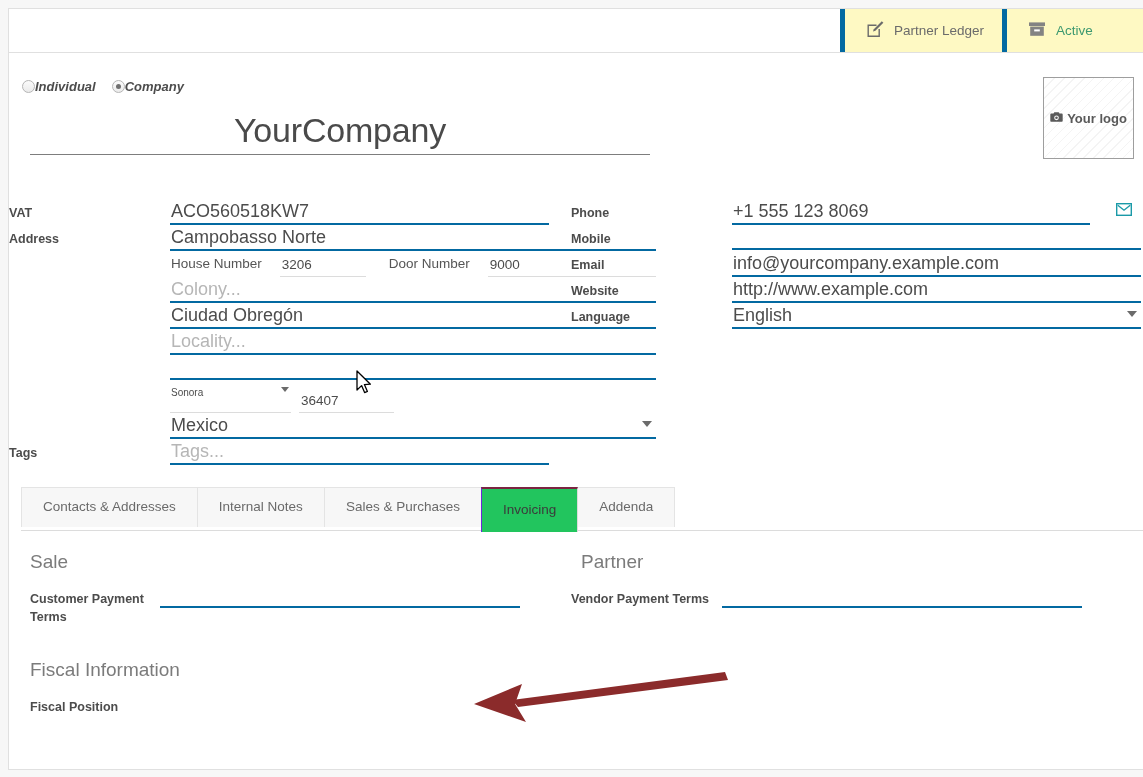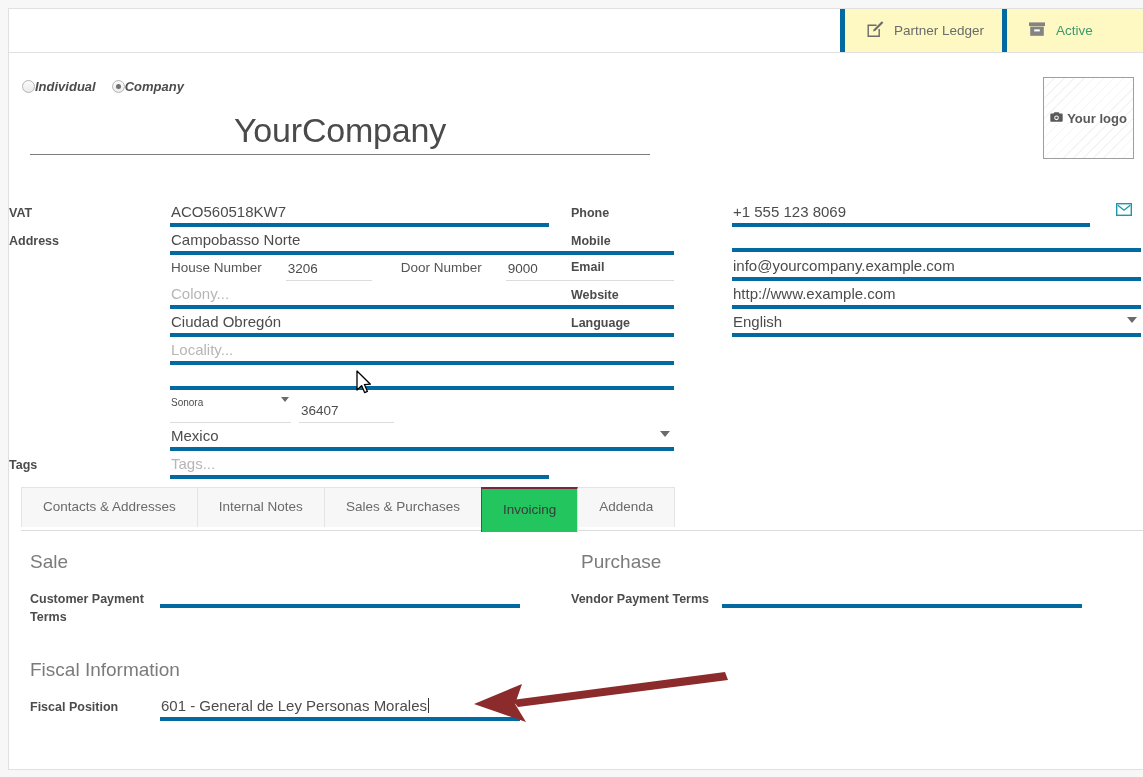--- a/index.html
+++ b/index.html
@@ -104,24 +104,24 @@
 
   .frow { display: flex; align-items: flex-start; min-height: 26px; }
   .flabel {
     width: 161px; flex: none;
     font-size: 12.5px; font-weight: bold; color: #4c4c4c;
     padding-top: 5px; line-height: 18px;
   }
   .fctl { flex: 1; position: relative; }
 
   .fline {
-    border-bottom: 4px solid #0369a1;
+    border-bottom: 2px solid #0369a1;
     min-height: 25px;
     padding: 3px 1px 2px 1px;
-    font-size: 15px;
+    font-size: 18px;
     color: #4c4c4c;
     line-height: 19px;
     position: relative;
     cursor: text;
   }
   .fline.empty-ph { color: #b6b6b6; }
 
   .caret {
     display: inline-block;
     width: 1px; height: 15px;
@@ -133,21 +133,21 @@
   .chev {
     position: absolute; right: 4px; top: 8px;
     width: 0; height: 0;
     border-left: 5px solid transparent;
     border-right: 5px solid transparent;
     border-top: 6px solid #6b6b6b;
     cursor: pointer;
   }
 
   
-  .inline-row { display: flex; align-items: flex-end; gap: 16px; }
+  .inline-row { display: flex; align-items: flex-end; gap: 10px; }
   .sub-lbl {
     font-size: 13.5px; color: #555; padding: 3px 8px 4px 1px;
     white-space: nowrap; line-height: 19px;
   }
   .sub-val {
     border-bottom: 1px solid #dcdcdc;
     font-size: 13.5px; color: #4c4c4c;
     padding: 3px 2px 2px 2px; line-height: 19px;
     cursor: text;
   }
@@ -403,31 +403,26 @@
           <div class="flabel">Customer Payment Terms</div>
           <div class="fctl" style="max-width:360px">
             <div class="fline"></div>
           </div>
         </div>
 
         <div class="fi-block">
           <h3 class="group-title fi">Fiscal Information</h3>
           <div class="frow">
             <div class="flabel">Fiscal Position</div>
-            <div class="fctl" style="max-width:360px">
-              <div class="fline"><span>601 - General de Ley Personas Morales</span><span class="caret"></span>
-                <span class="chev" style="top:9px;"></span>
-              </div>
-            </div>
           </div>
         </div>
       </div>
 
       <div class="col-right">
-        <h3 class="group-title">Purchase</h3>
+        <h3 class="group-title">Partner</h3>
         <div class="frow">
           <div class="flabel">Vendor Payment Terms</div>
           <div class="fctl" style="max-width:360px">
             <div class="fline"></div>
           </div>
         </div>
       </div>
     </div>
 
   </div>

